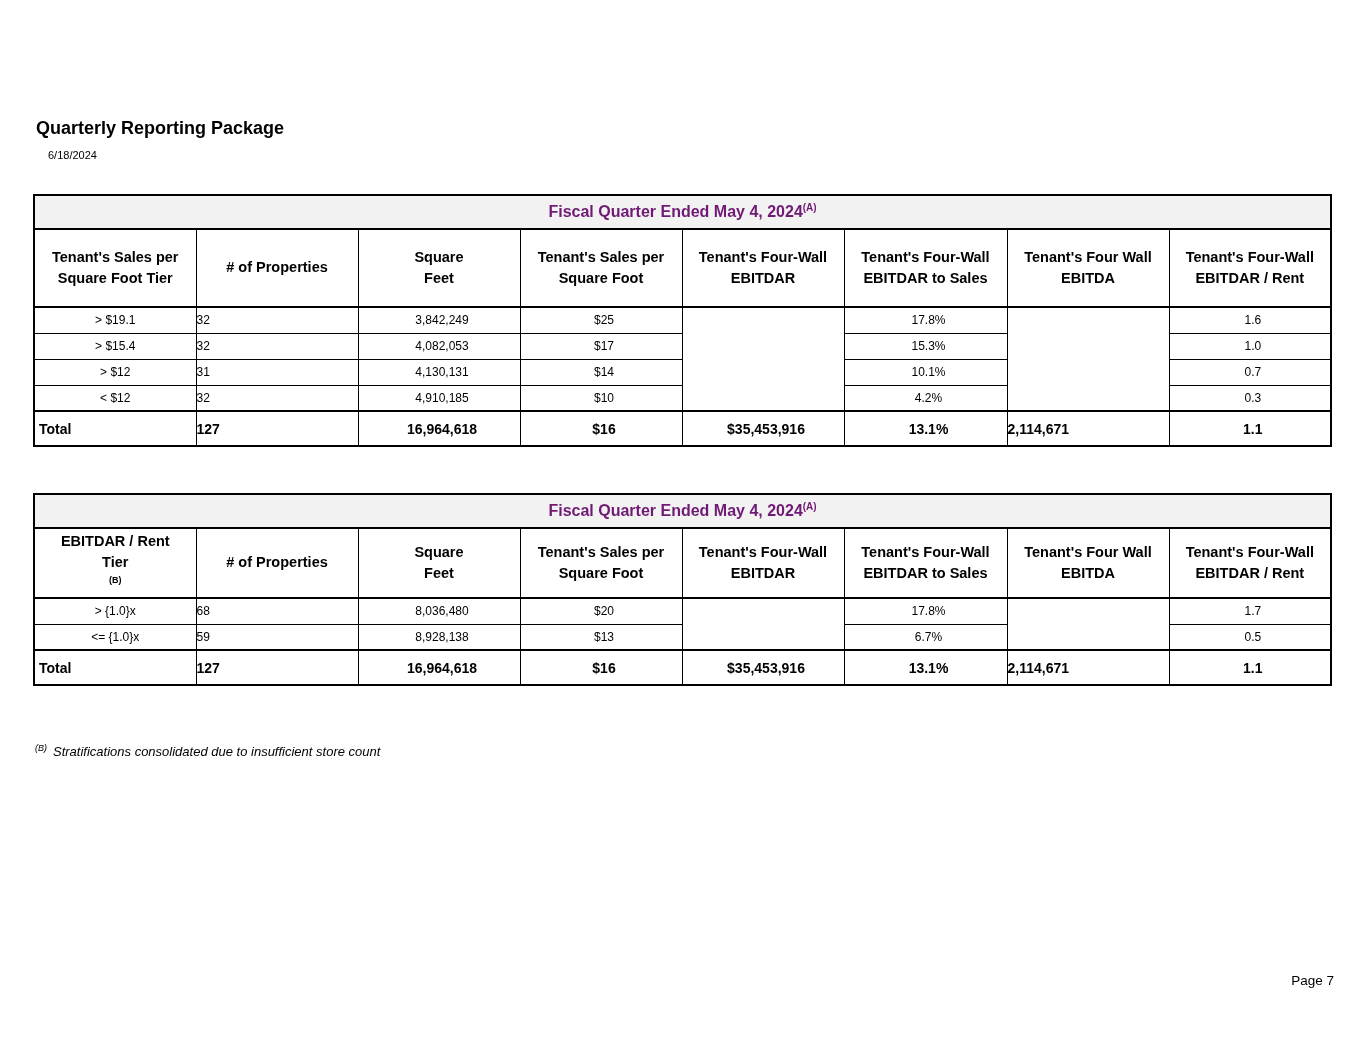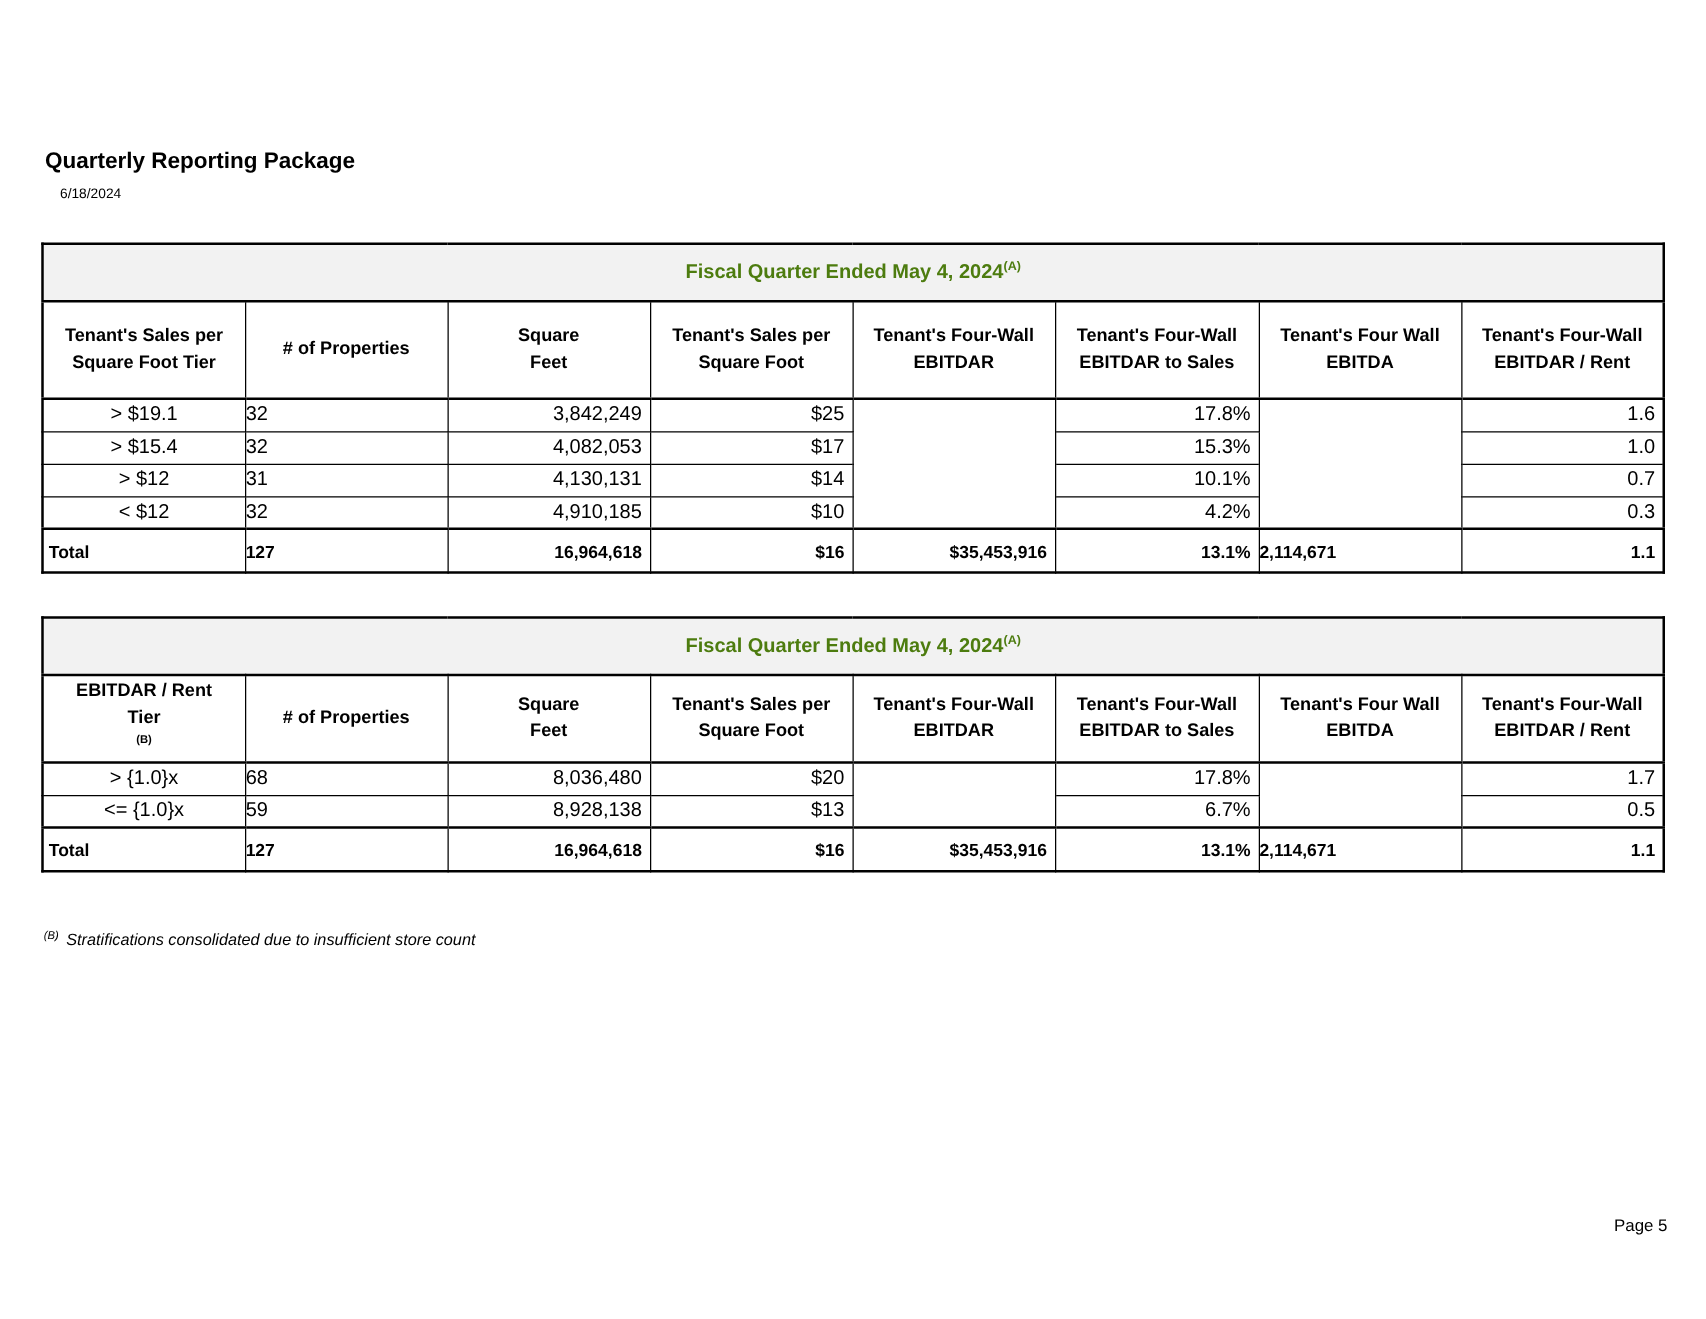--- a/index.html
+++ b/index.html
@@ -34,54 +34,54 @@
   }
   #tbl1 { top: 194px; }
   #tbl2 { top: 493px; }
   table.rpt th, table.rpt td {
     border: 1px solid #000000;
     overflow: hidden;
   }
   table.rpt { border: 2px solid #000000; }
   .banner {
     background: #F2F2F2;
-    color: #4d7c0f;
+    color: #701a75;
     font-weight: bold;
     font-size: 16px;
     text-align: center;
-    height: 46px;
+    height: 34px;
     border-bottom: 2px solid #000000 !important;
     vertical-align: middle;
   }
   .banner sup { font-size: 10px; }
   tr.head-row th {
     font-weight: bold;
     font-size: 14.5px;
     text-align: center;
     vertical-align: middle;
     background: #ffffff;
     border-bottom: 2px solid #000000;
     line-height: 1.45;
   }
   #tbl1 tr.head-row th { height: 78px; }
   #tbl2 tr.head-row th { height: 70px; }
   tr.head-row th span { display: block; }
   tr.head-row th .hl2:empty { display: none; }
   tr.head-row sup { font-size: 9px; }
-  tr.data-row td { height: 26px; font-size: 16px; vertical-align: middle; }
+  tr.data-row td { height: 26px; font-size: 12px; vertical-align: middle; }
   tr.total-row td {
     height: 35px;
     font-size: 14px;
     font-weight: bold;
     border-top: 2px solid #000000;
     vertical-align: middle;
   }
   td.tier { text-align: center; }
   td.ctr  { }
-  td.num  { text-align: right; padding-right: 6px; padding-left: 12px; }
+  td.num  { text-align: center; padding-right: 6px; padding-left: 12px; }
   td.tlabel { text-align: left; padding-left: 4px; }
   .footnote {
     position: absolute;
     left: 35px;
     font-size: 13px;
     font-style: italic;
   }
   .footnote sup { font-size: 9px; margin-right: 6px; }
   #footnote-a { top: 718px; }
   #footnote-b { top: 743px; }
@@ -274,15 +274,15 @@
         <td class="ctr">2,114,671</td>
         <td class="num">1.1</td>
       </tr>
     </tbody>
   </table>
 
   <div class="footnote" id="footnote-b">
     <sup>(B)</sup><span>Stratifications consolidated due to insufficient store count</span>
   </div>
 
-  <div class="page-number">Page 5</div>
+  <div class="page-number">Page 7</div>
 
 </div>
 
 </body></html>

